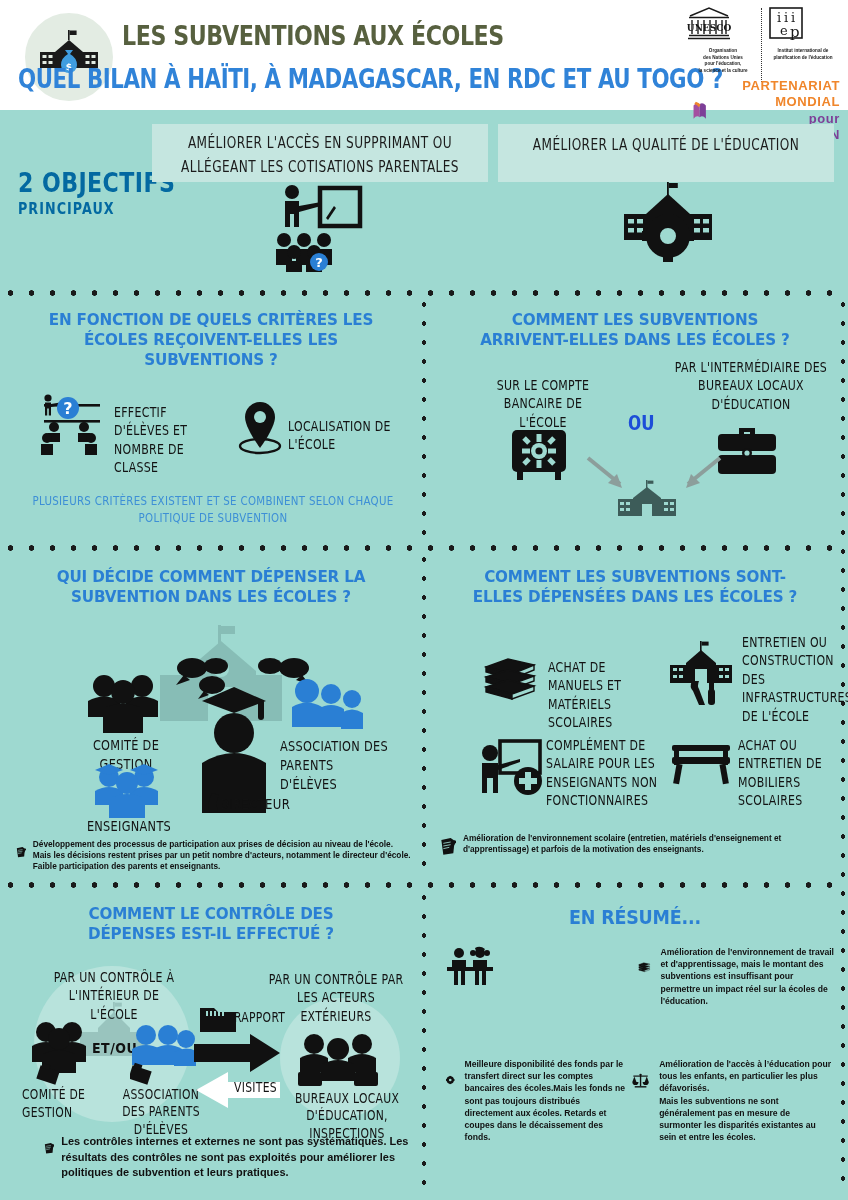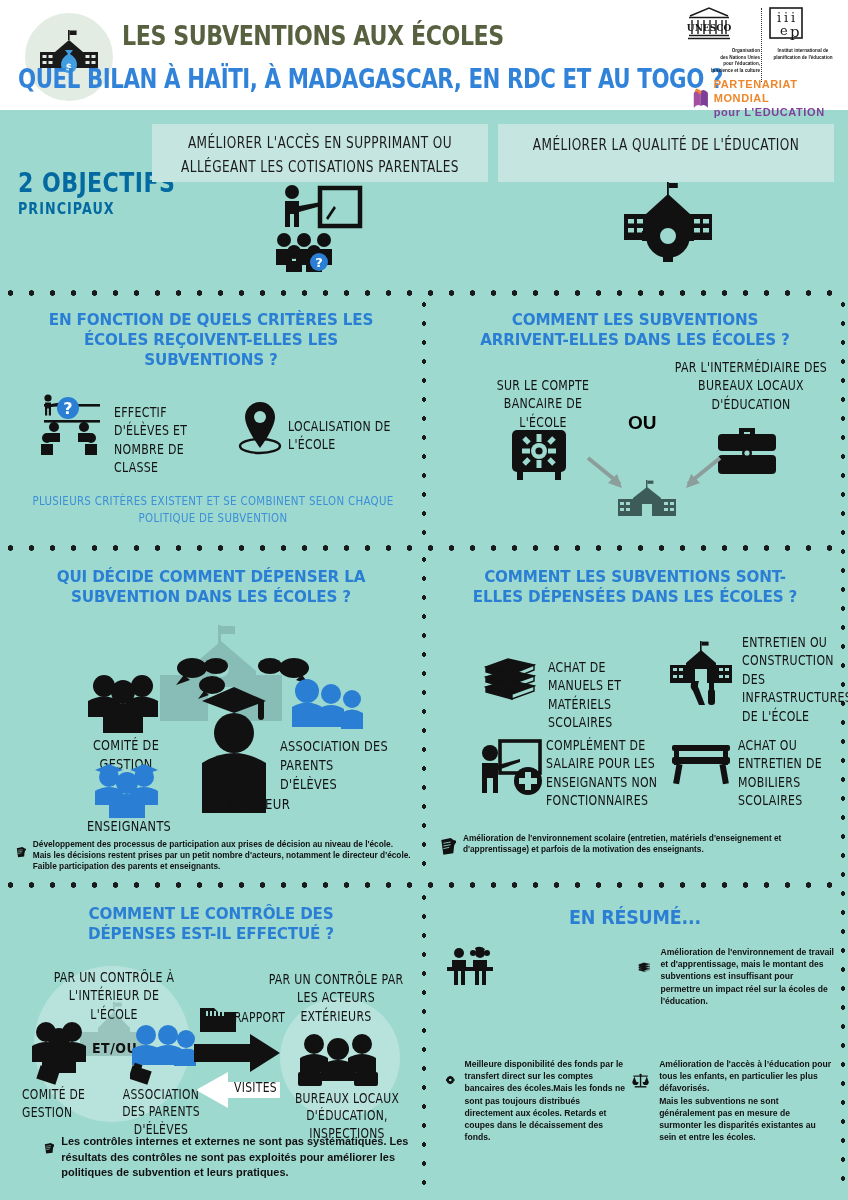--- a/index.html
+++ b/index.html
@@ -27,27 +27,27 @@
     white-space:nowrap;
   }
   .title-sub{
     position:absolute;left:18px;top:64px;width:700px;
     font-family:"DejaVu Sans", sans-serif;
     font-weight:bold;font-size:26px;letter-spacing:-0.5px;
     color:#3083d8;transform:scaleX(.82);transform-origin:left center;
     white-space:nowrap;
   }
   .logos{position:absolute;right:8px;top:4px;width:160px;height:104px;}
-  .unesco-box{position:absolute;left:6px;top:2px;width:74px;text-align:right;}
+  .unesco-box{position:absolute;left:6px;top:2px;width:74px;text-align:center;}
   .iiep-box{position:absolute;left:86px;top:2px;width:74px;text-align:center;}
   .logo-cap{font-size:4.6px;line-height:1.45;color:#222;font-weight:bold;margin-top:2px;}
   .vdots{position:absolute;left:81px;top:4px;width:1px;height:74px;
          border-left:1px dotted #333;}
   .gpe{position:absolute;left:12px;top:74px;display:flex;align-items:center;gap:4px;}
-  .gpe-txt{font-size:11px;font-weight:bold;letter-spacing:.6px;line-height:1.25;}
+  .gpe-txt{font-size:13px;font-weight:bold;letter-spacing:.6px;line-height:1.25;text-align:right;}
   .gpe-l1{color:#f0862b;}
   .gpe-l2{color:#7d3f98;}
 
   
   .band{position:absolute;left:0;top:110px;width:848px;height:185px;}
   .obj-label{position:absolute;left:18px;top:58px;color:#0369a1;
     font-family:"DejaVu Sans", sans-serif;}
   .obj-label .big{font-size:26px;font-weight:bold;letter-spacing:.5px;transform:scaleX(.85);display:inline-block;transform-origin:left;}
   .obj-label .small{display:block;font-size:15px;font-weight:bold;letter-spacing:1.2px;margin-top:2px;transform:scaleX(.85);transform-origin:left;}
   .obj-card{position:absolute;background:#c5e6e0;}
@@ -311,21 +311,21 @@
           <rect x="38" y="20.5" width="8" height="5"></rect>
           <rect x="14" y="9" width="5" height="7" transform="rotate(-45 16.5 12.5)"></rect>
           <rect x="39" y="9" width="5" height="7" transform="rotate(45 41.5 12.5)"></rect>
           <rect x="14" y="30" width="5" height="7" transform="rotate(45 16.5 33.5)"></rect>
           <rect x="39" y="30" width="5" height="7" transform="rotate(-45 41.5 33.5)"></rect>
         </g>
         <circle cx="29" cy="23" r="3.6" fill="#111"></circle>
       </svg>
     </div>
 
-    <div style="position:absolute;left:196px;top:112px;font-family:Liberation Sans, sans-serif;font-weight:bold;font-size:19px;color:#000000;">OU</div>
+    <div style="position:absolute;left:196px;top:112px;font-family:Liberation Mono, monospace;font-weight:bold;font-size:22px;color:#1d4ed8;">OU</div>
 
     <div class="hand" style="position:absolute;left:240px;top:62px;width:158px;text-align:center;">PAR L'INTERMÉDIAIRE DES BUREAUX LOCAUX D'ÉDUCATION</div>
     <div style="position:absolute;left:284px;top:124px;">
       <svg width="62" height="52" viewBox="0 0 62 52">
         <path d="M23 4 h16 v7 h-5 v-3 h-6 v3 h-5 z" fill="#111"></path>
         <rect x="2" y="10" width="58" height="17" rx="4" fill="#111"></rect>
         <rect x="2" y="31" width="58" height="19" rx="4" fill="#111"></rect>
         <circle cx="31" cy="29" r="5" fill="#111"></circle>
         <circle cx="31" cy="29" r="2.6" fill="#9ed9d0"></circle>
       </svg>

